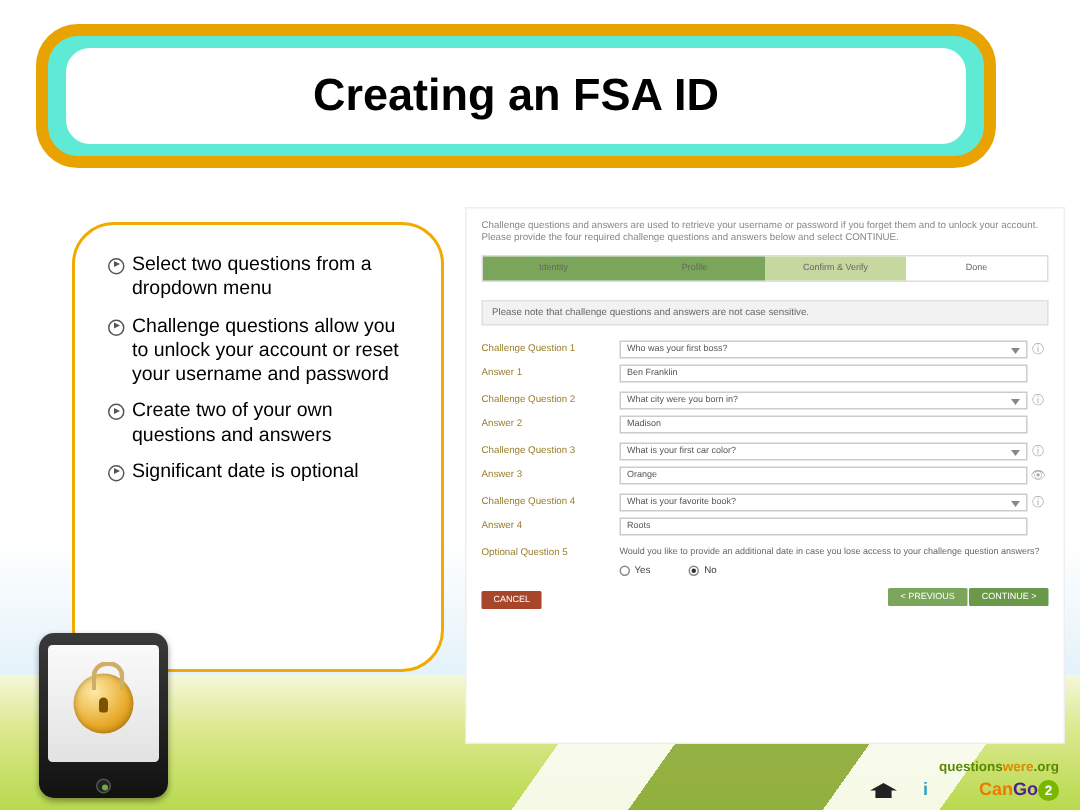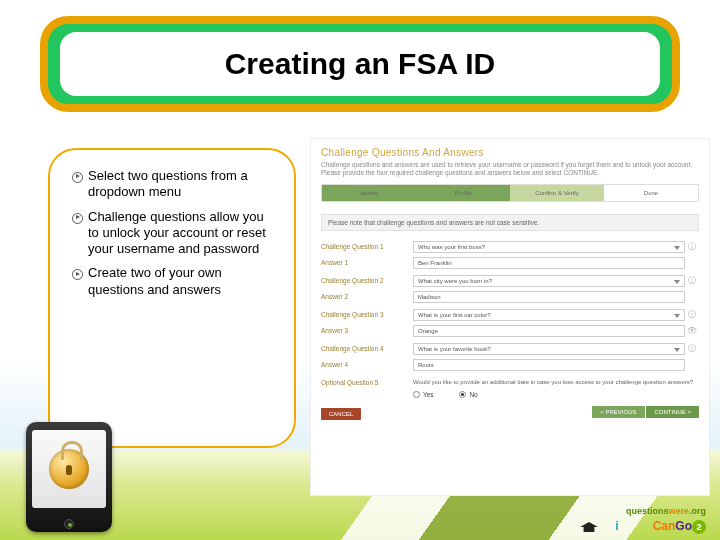--- a/index.html
+++ b/index.html
@@ -1,18 +1,18 @@
 <!DOCTYPE html>
 <html><head>
 <meta charset="utf-8">
 <style>
   *{box-sizing:border-box;margin:0;padding:0;}
   body{width:720px;height:540px;background:#fff;font-family:Verdana,Geneva,sans-serif;position:relative;overflow:hidden;}
   
-  .title-plate{position:absolute;left:40px;top:16px;width:640px;height:96px;background:#22c55e;border:8px solid #e8a300;border-radius:28px;display:flex;align-items:center;justify-content:center;}
+  .title-plate{position:absolute;left:24px;top:16px;width:640px;height:96px;background:#5eead4;border:8px solid #e8a300;border-radius:28px;display:flex;align-items:center;justify-content:center;}
   .title-plate h1{color:#000;background:#fff;border-radius:16px;padding:14px 0;width:600px;text-align:center;font-size:30px;font-weight:bold;position:absolute;left:12px;top:8px;height:64px;line-height:36px;}
   
   .bubble{position:absolute;left:48px;top:148px;width:248px;height:300px;border:2px solid #f2a900;border-radius:28px;padding:18px 16px 16px 22px;background:#fff;}
   .bubble ul{list-style:none;}
   .bubble li{font-size:13px;line-height:1.25;margin-bottom:8px;position:relative;padding-left:16px;color:#000;}
   .bubble li::before{content:"";position:absolute;left:0;top:4px;width:9px;height:9px;border:1.4px solid #555;border-radius:50%;}
   .bubble li::after{content:"";position:absolute;left:3.5px;top:6.3px;width:0;height:0;border-left:4px solid #555;border-top:2.5px solid transparent;border-bottom:2.5px solid transparent;}
   
   .panel{position:absolute;left:310px;top:138px;width:400px;height:358px;background:#fff;border:1px solid #eee;font-size:7px;color:#777;padding:8px 10px;}
   .panel h2{font-size:10px;font-weight:normal;color:#cfa640;margin-bottom:3px;letter-spacing:.3px;}
@@ -73,25 +73,25 @@
 
 <div class="title-plate">
   <h1>Creating an FSA ID</h1>
 </div>
 
 <div class="bubble">
   <ul>
     <li>Select two questions from a dropdown menu</li>
     <li>Challenge questions allow you to unlock your account or reset your username and password</li>
     <li>Create two of your own questions and answers</li>
+    <li>Significant date is optional</li>
   </ul>
 </div>
 
 <div class="panel">
-  <h2>Challenge Questions And Answers</h2>
   <div class="blurb">Challenge questions and answers are used to retrieve your username or password if you forget them and to unlock your account. Please provide the four required challenge questions and answers below and select CONTINUE.</div>
   <div class="steps">
     <div class="done">Identity</div>
     <div class="done">Profile</div>
     <div class="cur">Confirm &amp; Verify</div>
     <div>Done</div>
   </div>
   <div class="note">Please note that challenge questions and answers are not case sensitive.</div>
 
   <div class="qgroup">

